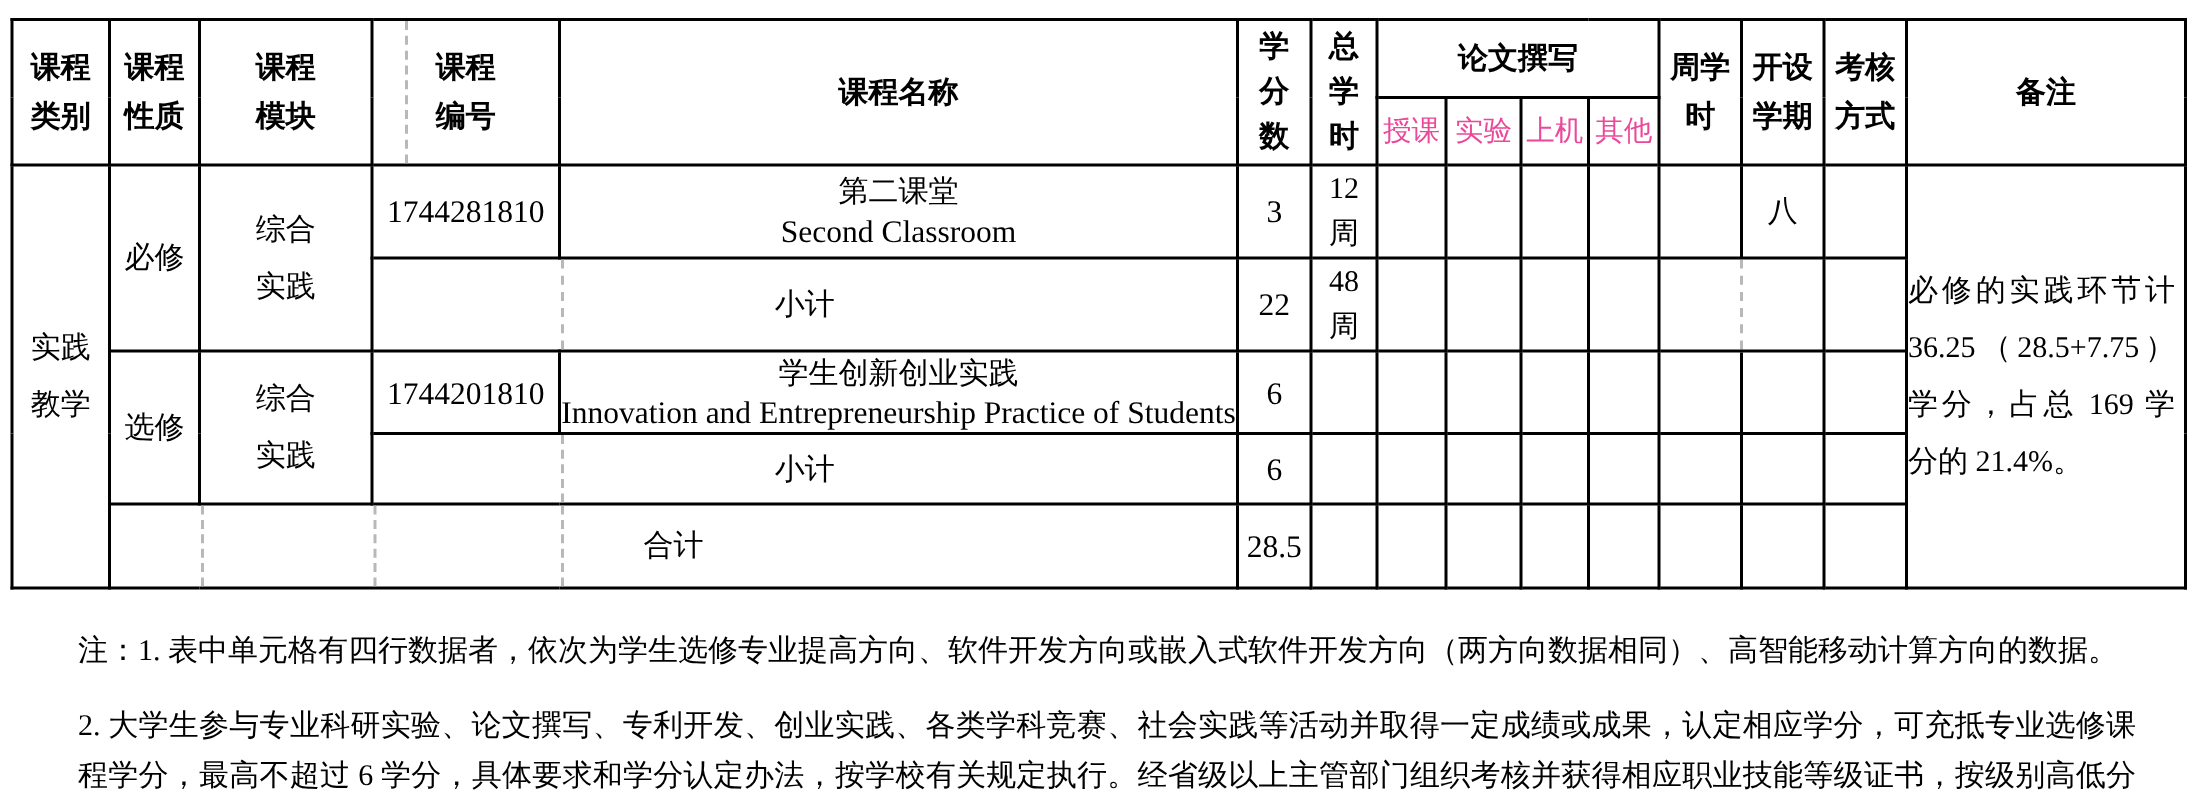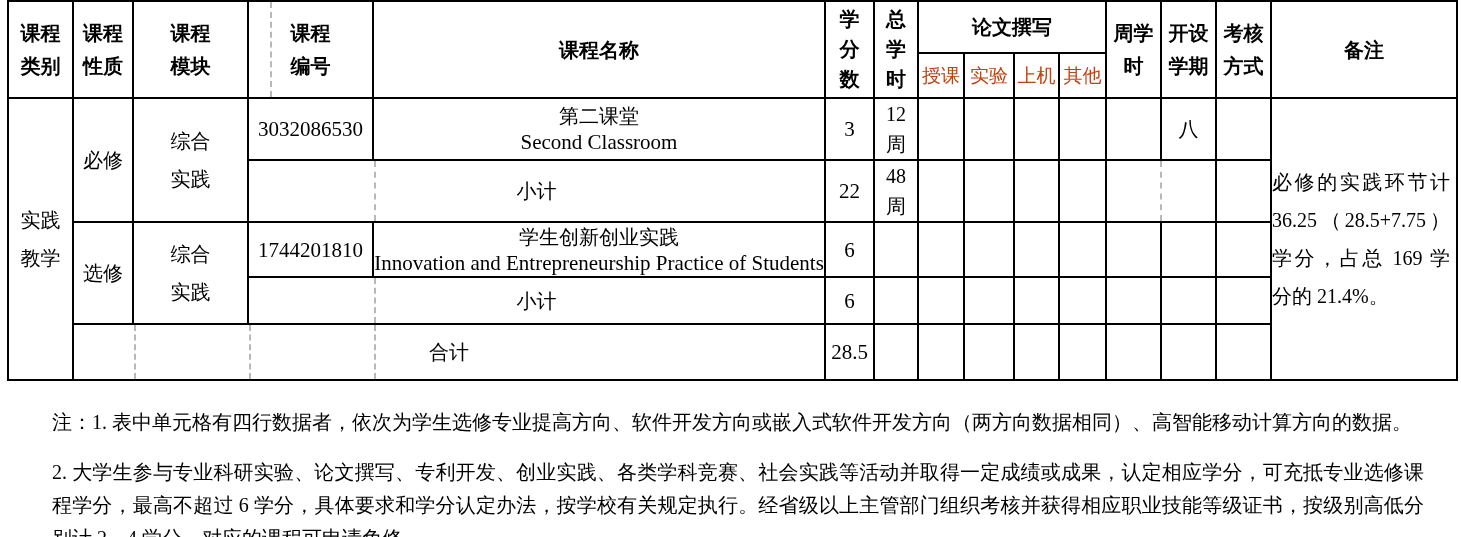--- a/index.html
+++ b/index.html
@@ -8,39 +8,39 @@
     width: 1461px; height: 537px;
     background: #ffffff;
     color: #000;
     font-family: "Liberation Serif", "DejaVu Serif", serif;
   }
   .page { position: relative; width: 1461px; height: 537px; overflow: hidden; }
 
   table.course {
     border-collapse: collapse;
     table-layout: fixed;
-    margin: 0 0 0 7px;
+    margin: 12px 0 0 7px;
     width: 1449px;
   }
   th, td {
     border: 2px solid #000;
     padding: 0;
     text-align: center;
     vertical-align: middle;
     overflow: hidden;
   }
   th {
     font-weight: bold;
     font-size: 20px;
     line-height: 32px;
   }
   th.subhead {
     font-weight: normal;
     font-size: 19px;
-    color: #c2410c;
+    color: #ec4899;
   }
   td { font-size: 20px; line-height: 30px; }
 
   
   .two  { display: inline-block; width: 44px; line-height: 33px; }
   td .two { width: 46px; line-height: 38px; }
 
   
   .vert { display: inline-block; width: 24px; line-height: 30px; }
 
@@ -122,21 +122,21 @@
         <th class="subhead">其他</th>
       </tr>
     </thead>
 
     <tbody>
 
       <tr style="height:56px">
         <td rowspan="5"><span class="two">实践教学</span></td>
         <td rowspan="2">必修</td>
         <td rowspan="2"><span class="two">综合实践</span></td>
-        <td class="num">3032086530</td>
+        <td class="num">1744281810</td>
         <td>
           <div class="name-zh">第二课堂</div>
           <div class="name-en">Second Classroom</div>
         </td>
         <td class="num">3</td>
         <td>12 周</td>
         <td></td>
         <td></td>
         <td></td>
         <td></td>

